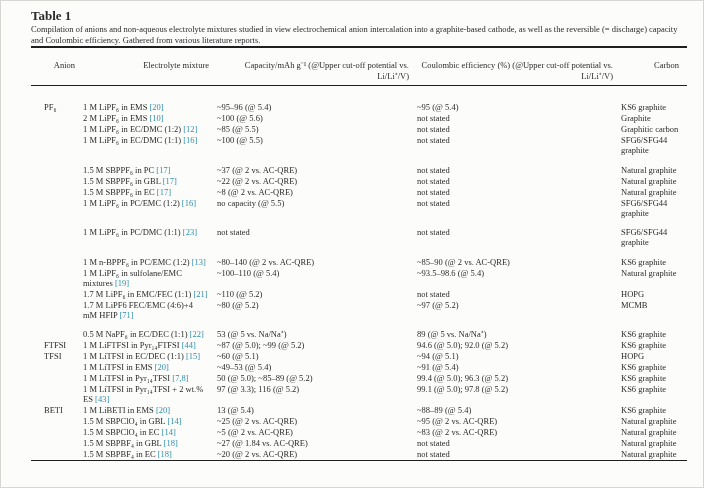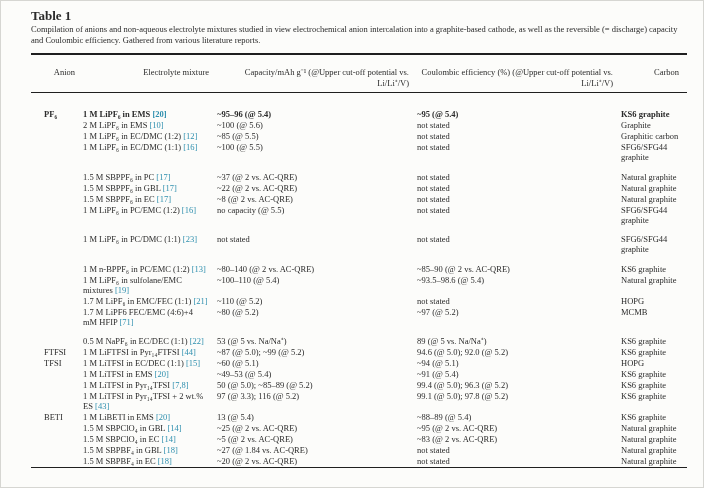--- a/index.html
+++ b/index.html
@@ -23,21 +23,20 @@
   }
   .table-title {
     font-size: 13px;
     font-weight: bold;
     line-height: 12px;
     margin-bottom: 2px;
   }
   .table-caption {
     font-size: 8.5px;
     line-height: 11px;
-    margin-bottom: 7px;
     max-width: 652px;
   }
   table.data-table {
     width: 656px;
     border-collapse: collapse;
     table-layout: fixed;
     border-top: 2px solid #1f1f1f;
     border-bottom: 1.5px solid #1f1f1f;
   }
   col.c-anion   { width: 52px; }
@@ -54,21 +53,21 @@
     padding: 12px 8px 4px 0;
     border-bottom: 1px solid #1f1f1f;
   }
   thead th.first, tbody td.first { padding-left: 13px; }
   tbody td {
     font-size: 8.5px;
     line-height: 10px;
     vertical-align: top;
     padding: 0.5px 8px 0.5px 0;
   }
-  tbody tr.first-row td { padding-top: 16px; font-weight: bold; }
+  tbody tr.first-row td { padding-top: 16px; }
   tbody tr.gap td { padding-top: 9px; }
   .cite {
     color: #2e8fae;
     text-decoration: none;
     cursor: pointer;
   }
 </style>
 </head>
 <body>
 

